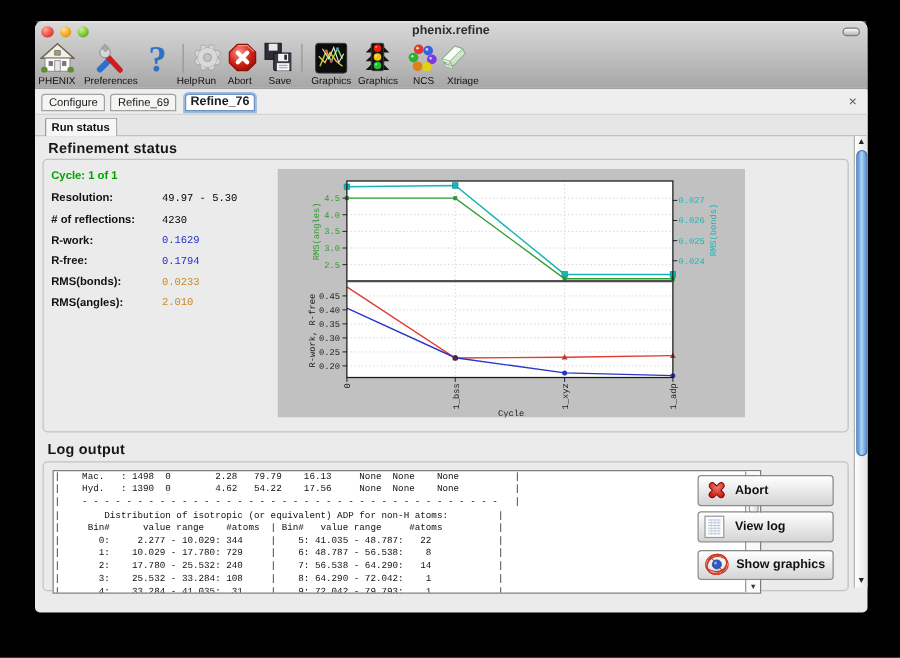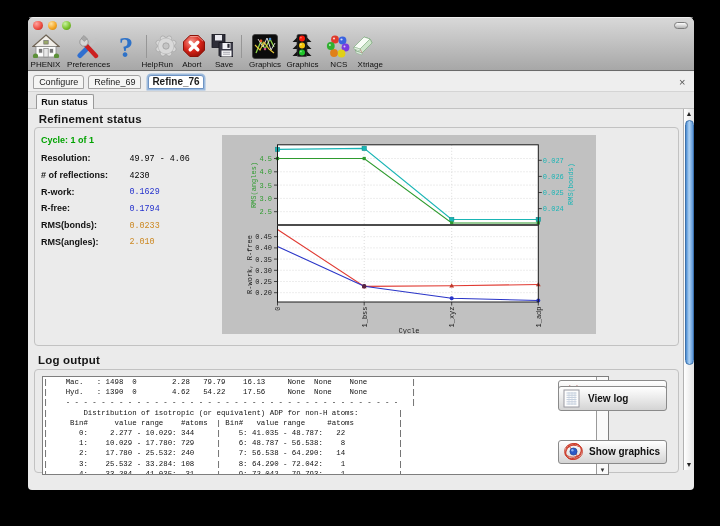--- a/index.html
+++ b/index.html
@@ -82,20 +82,21 @@
   border:0.5px solid #0c8a7a; }
 </style>
 </head>
 <body>
 <div class="win">
 
   <div class="tbar">
     <div class="light" style="left:5.3px; background:radial-gradient(circle at 35% 30%, #ffa49e, #ee4f44 55%, #b01e14);"></div>
     <div class="light" style="left:19.6px; background:radial-gradient(circle at 35% 30%, #ffe2a0, #f5a623 55%, #c07a10);"></div>
     <div class="light" style="left:33.8px; background:radial-gradient(circle at 35% 30%, #c8f2a0, #7cc32e 55%, #4a8a12);"></div>
+    <div class="title">phenix.refine</div>
     <div class="pill"></div>
 <svg class="icon" style="left:3.5px; top:17px;" width="28" height="24">
         <path d="M14,1 L27,12.5 L1,12.5 Z" fill="#f2efe9" stroke="#6e6354" stroke-width="1.2"></path>
 <rect x="4" y="12.5" width="20" height="10.5" fill="#fdfdfd" stroke="#8a8a8a" stroke-width="0.8"></rect>
 <rect x="11.8" y="6.5" width="4.4" height="3.6" fill="#9aa86a" stroke="#666" stroke-width="0.6"></rect>
 <rect x="6.5" y="14.5" width="4.2" height="4.6" fill="#787878" stroke="#fff" stroke-width="0.7"></rect>
 <rect x="17.3" y="14.5" width="4.2" height="4.6" fill="#787878" stroke="#fff" stroke-width="0.7"></rect>
 <rect x="11.8" y="14.5" width="4.4" height="8.5" fill="#e8e8e8" stroke="#888" stroke-width="0.7"></rect>
 <circle cx="3.5" cy="22" r="2.6" fill="#5c9038"></circle>
         <circle cx="24.5" cy="22" r="2.6" fill="#5c9038"></circle>
@@ -209,21 +210,21 @@
 
   <div class="h1" style="left:10.7px; top:95.5px;">Refinement status</div>
   <div class="gbox" style="left:5.5px; top:110px; width:645.5px; height:218.5px;"></div>
   <div class="slab" style="top:118px; color:#00a300;">Cycle: 1 of 1</div>
   <div class="slab" style="top:136px;">Resolution:</div>
   <div class="slab" style="top:153px;"># of reflections:</div>
   <div class="slab" style="top:169.5px;">R-work:</div>
   <div class="slab" style="top:186px;">R-free:</div>
   <div class="slab" style="top:203px;">RMS(bonds):</div>
   <div class="slab" style="top:219.5px;">RMS(angles):</div>
-  <div class="sval" style="top:136.5px; color:#000;">49.97 - 4.06</div>
+  <div class="sval" style="top:136.5px; color:#000;">49.97 - 5.30</div>
   <div class="sval" style="top:153.5px; color:#000;">4230</div>
   <div class="sval" style="top:170px; color:#2330cc;">0.1629</div>
   <div class="sval" style="top:186.5px; color:#2330cc;">0.1794</div>
   <div class="sval" style="top:203.5px; color:#cc8822;">0.0233</div>
   <div class="sval" style="top:220px; color:#cc8822;">2.010</div>
 <svg class="abs" style="left:194px; top:118px;" width="374" height="199" font-family="Liberation Mono, monospace" font-size="7">
 <rect x="0" y="0" width="374" height="199" fill="#c1c1c1"></rect>
 <rect x="55.5" y="9.8" width="260.8" height="80.2" fill="#ffffff"></rect>
 <rect x="55.5" y="90.0" width="260.8" height="77.0" fill="#ffffff"></rect>
 <path d="M55.5,23.5 H316.3 M55.5,36.8 H316.3 M55.5,50.1 H316.3 M55.5,63.4 H316.3 M55.5,76.7 H316.3 M55.5,101.7 H316.3 M55.5,112.9 H316.3 M55.5,124.1 H316.3 M55.5,135.3 H316.3 M55.5,146.5 H316.3 M55.5,157.7 H316.3 M142.2,9.8 V90.0 M142.2,90.0 V167.0 M229.7,9.8 V90.0 M229.7,90.0 V167.0" stroke="#d2d2d2" stroke-width="0.8" stroke-dasharray="1,2" fill="none"></path>
@@ -301,21 +302,21 @@
             <stop offset="0.6" stop-color="#cc1f12"></stop>
             <stop offset="1" stop-color="#8c0d05"></stop>
           </radialGradient>
         </defs>
 <g transform="rotate(45 10 10.5)">
           <path d="M10,2.5 h0 a2.4,2.4 0 0 1 2.4,2.4 v2.7 h2.7 a2.4,2.4 0 0 1 2.4,2.4 v0 a2.4,2.4 0 0 1 -2.4,2.4 h-2.7 v2.7 a2.4,2.4 0 0 1 -2.4,2.4 h0 a2.4,2.4 0 0 1 -2.4,-2.4 v-2.7 h-2.7 a2.4,2.4 0 0 1 -2.4,-2.4 v0 a2.4,2.4 0 0 1 2.4,-2.4 h2.7 v-2.7 a2.4,2.4 0 0 1 2.4,-2.4 Z" fill="url(#bx)" stroke="#7a0a04" stroke-width="0.8"></path>
         </g>
       </svg>
       <span>Abort</span>
     </div>
-<div class="btn" style="top:369px;text-align:right;">
+<div class="btn" style="top:392px;text-align:right;">
       <svg width="17" height="19">
         <rect x="1" y="1" width="15" height="17" fill="#fdfdfd" stroke="#9a9aa2" stroke-width="1"></rect>
 <g stroke="#b8c4d6" stroke-width="0.9">
           <path d="M3.5,4 H13.5 M3.5,6.2 H13.5 M3.5,8.4 H13.5 M3.5,10.6 H13.5 M3.5,12.8 H13.5 M3.5,15 H13.5"></path>
         </g>
 <g stroke="#c8d2e0" stroke-width="0.7">
           <path d="M6,3 V16 M9,3 V16 M12,3 V16"></path>
         </g>
       </svg>
       <span style="margin-left:3px;">View log</span>

